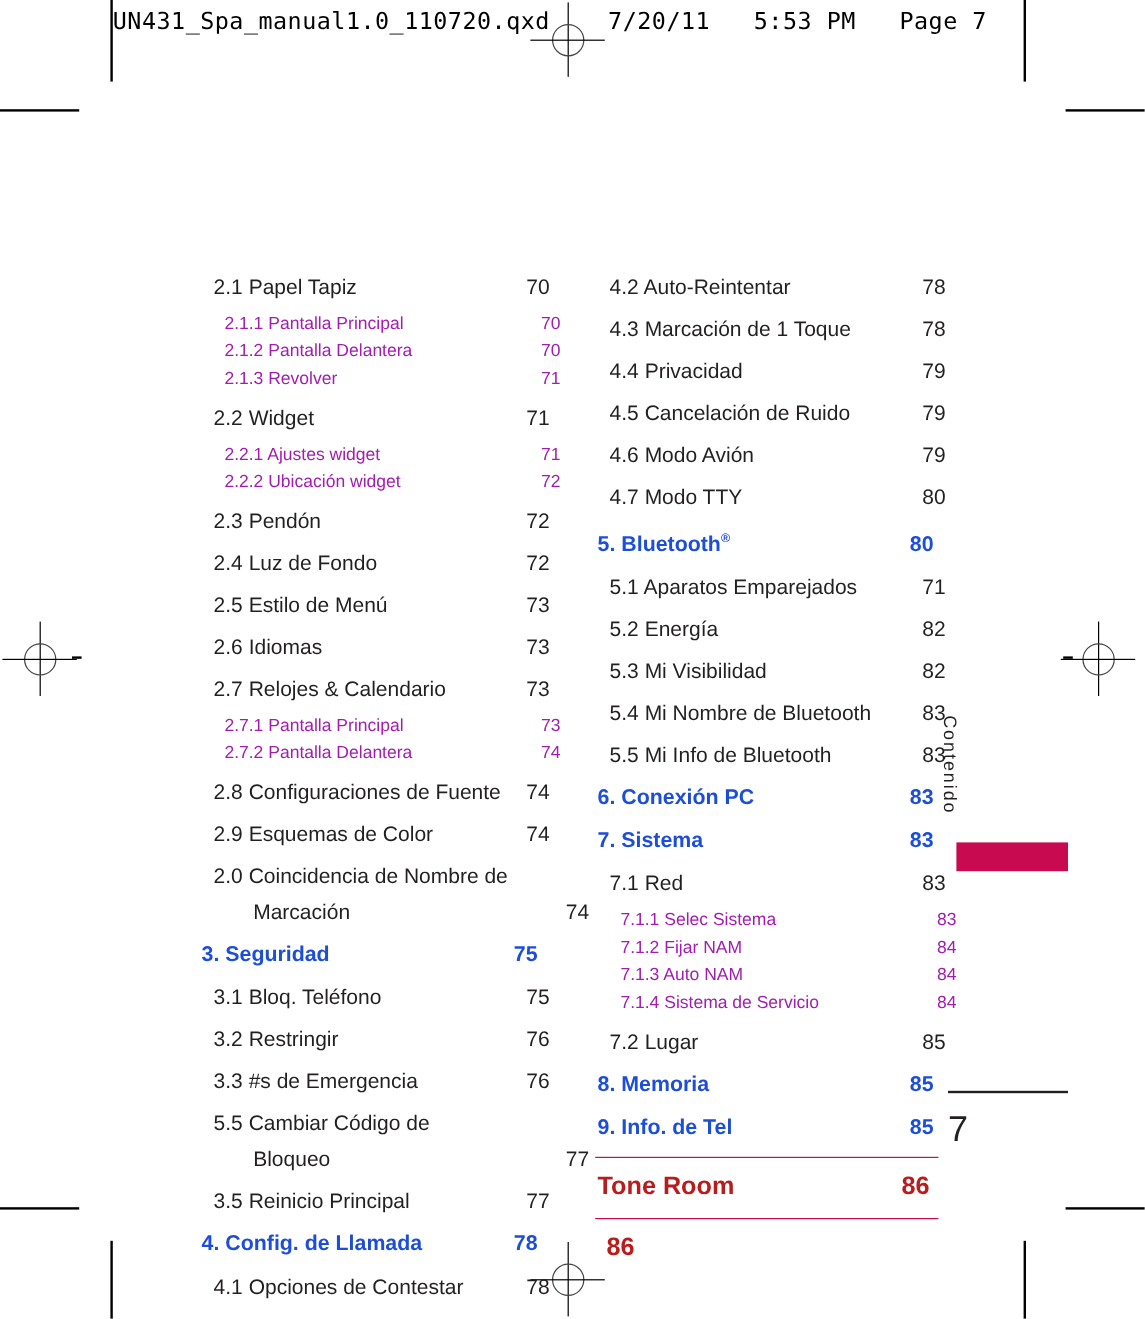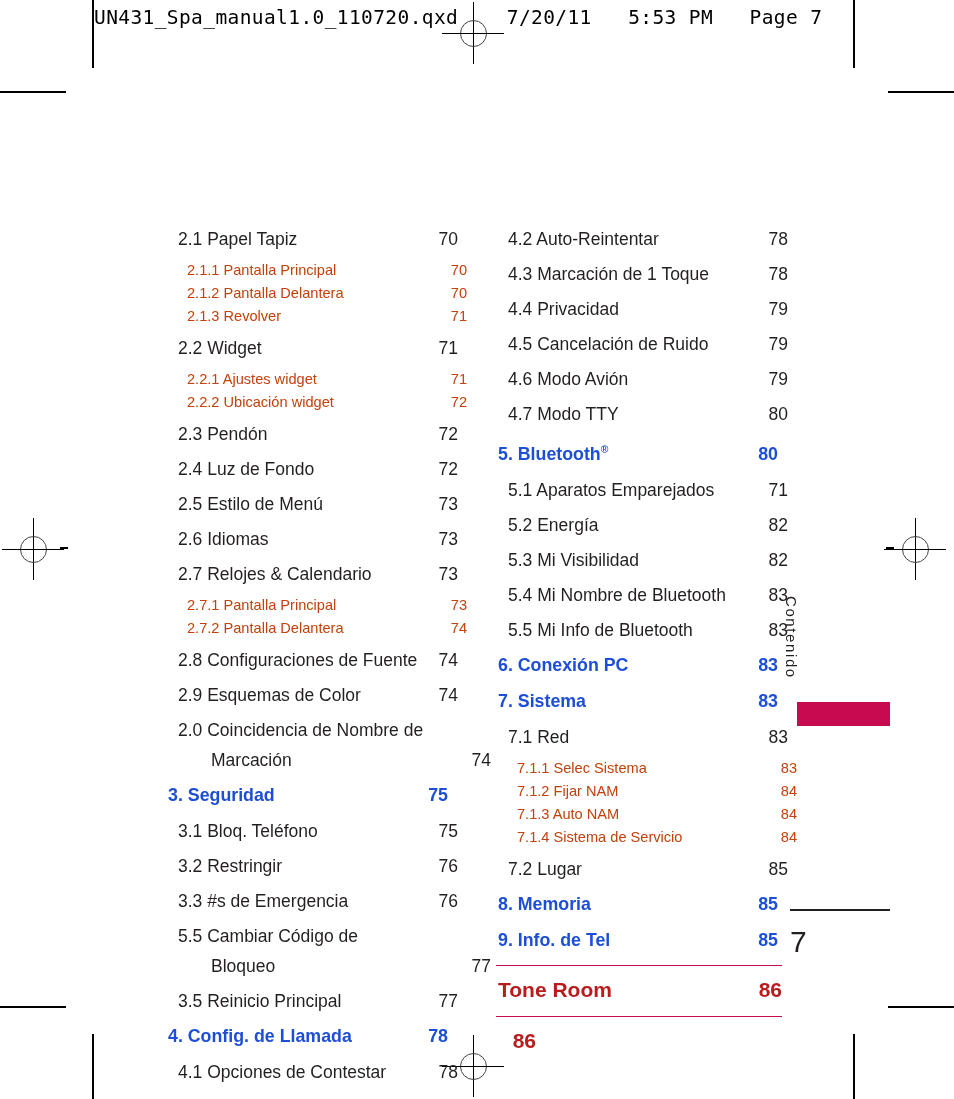--- a/index.html
+++ b/index.html
@@ -88,21 +88,21 @@
     padding-left: 14px;
     color: #231f20;
   }
   .lvl1 .toc-page { width: 34px; }
 
   
   .lvl2 {
     font-size: 14.6px;
     line-height: 23px;
     padding-left: 23px;
-    color: #c2410c;
+    color: #a21caf;
   }
   .lvl2 .toc-page { width: 32px; }
 
   
   .chap {
     font-size: 17.8px;
     line-height: 31px;
     font-weight: bold;
     padding-left: 4px;
     color: #1d4ed8;
@@ -118,21 +118,21 @@
   .hl {
     font-size: 21px;
     line-height: 34px;
     font-weight: bold;
     color: #b91c1c;
     padding-left: 2px;
     border-top: 1.6px solid #c80a50;
     margin-top: 9px;
     padding-top: 7px;
   }
-  .hl .toc-page { width: 38px; }
+  .hl .toc-page { width: 38px; text-align: center; }
 
   .hl-wrap { width: 284px; margin-left: 2px; }
 
   .gap-sm { height: 5px; }
 
   
   .side-tab-label {
     position: absolute;
     left: 758px;
     top: 596px;

